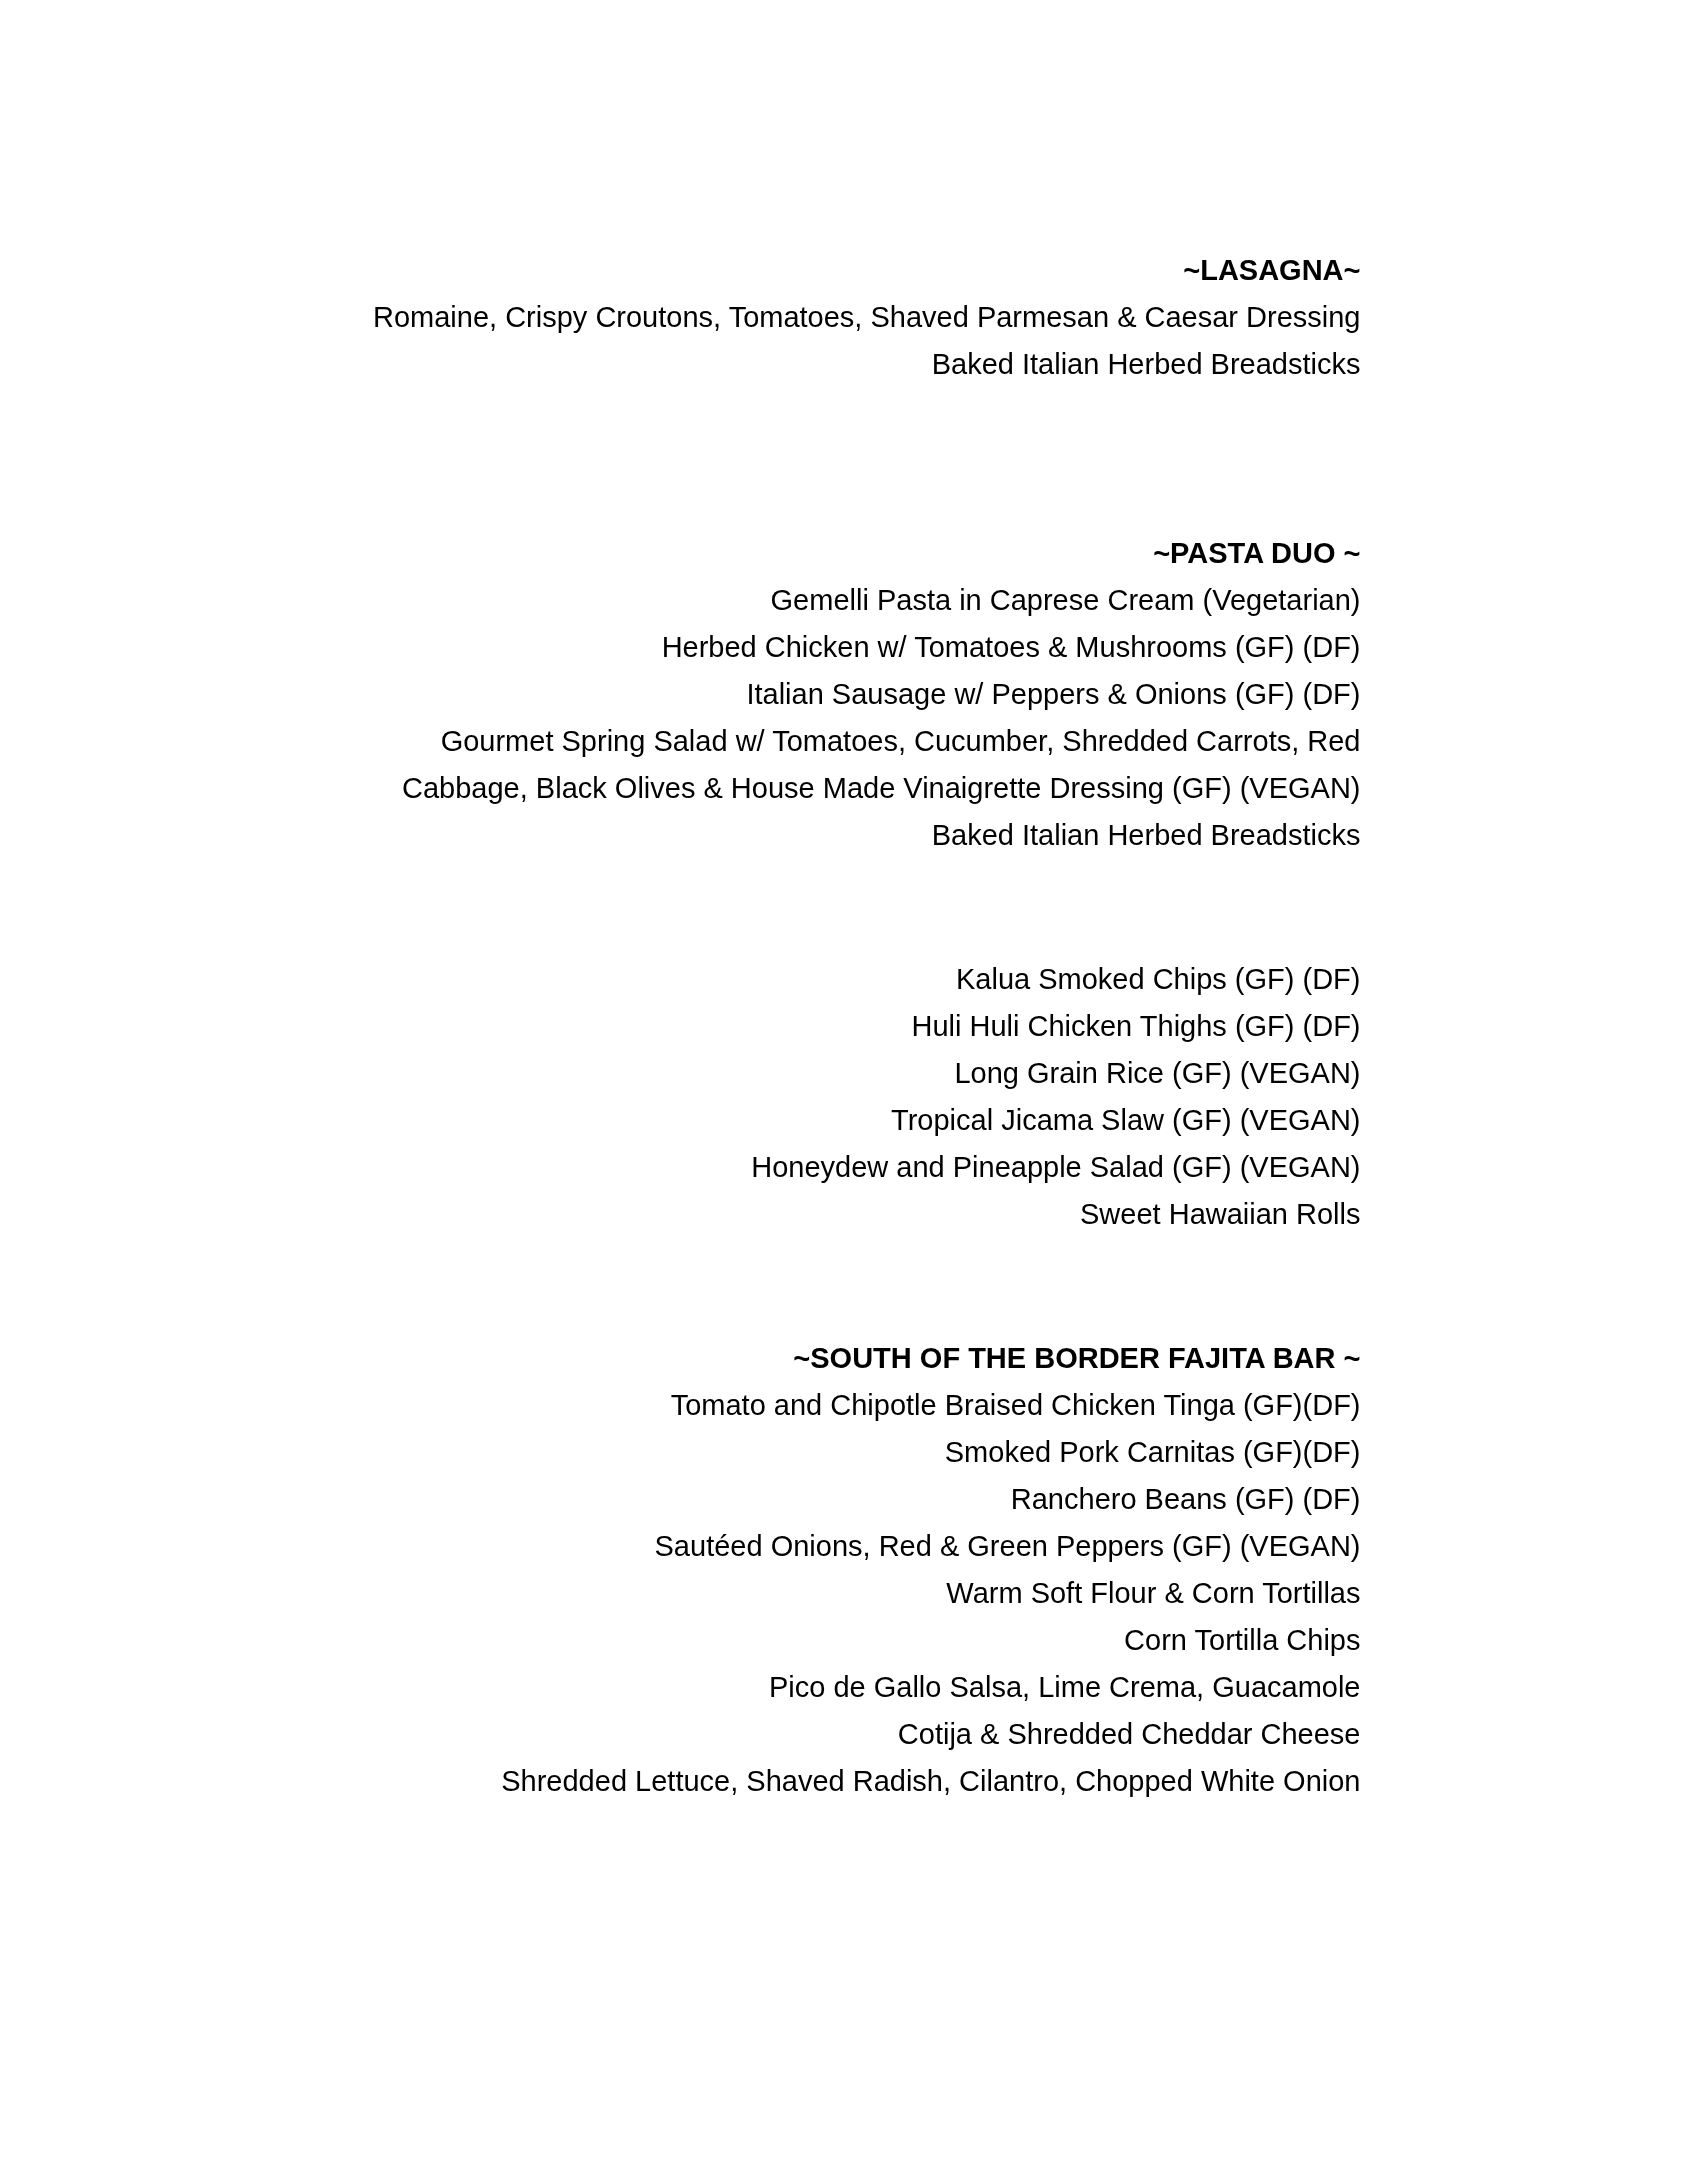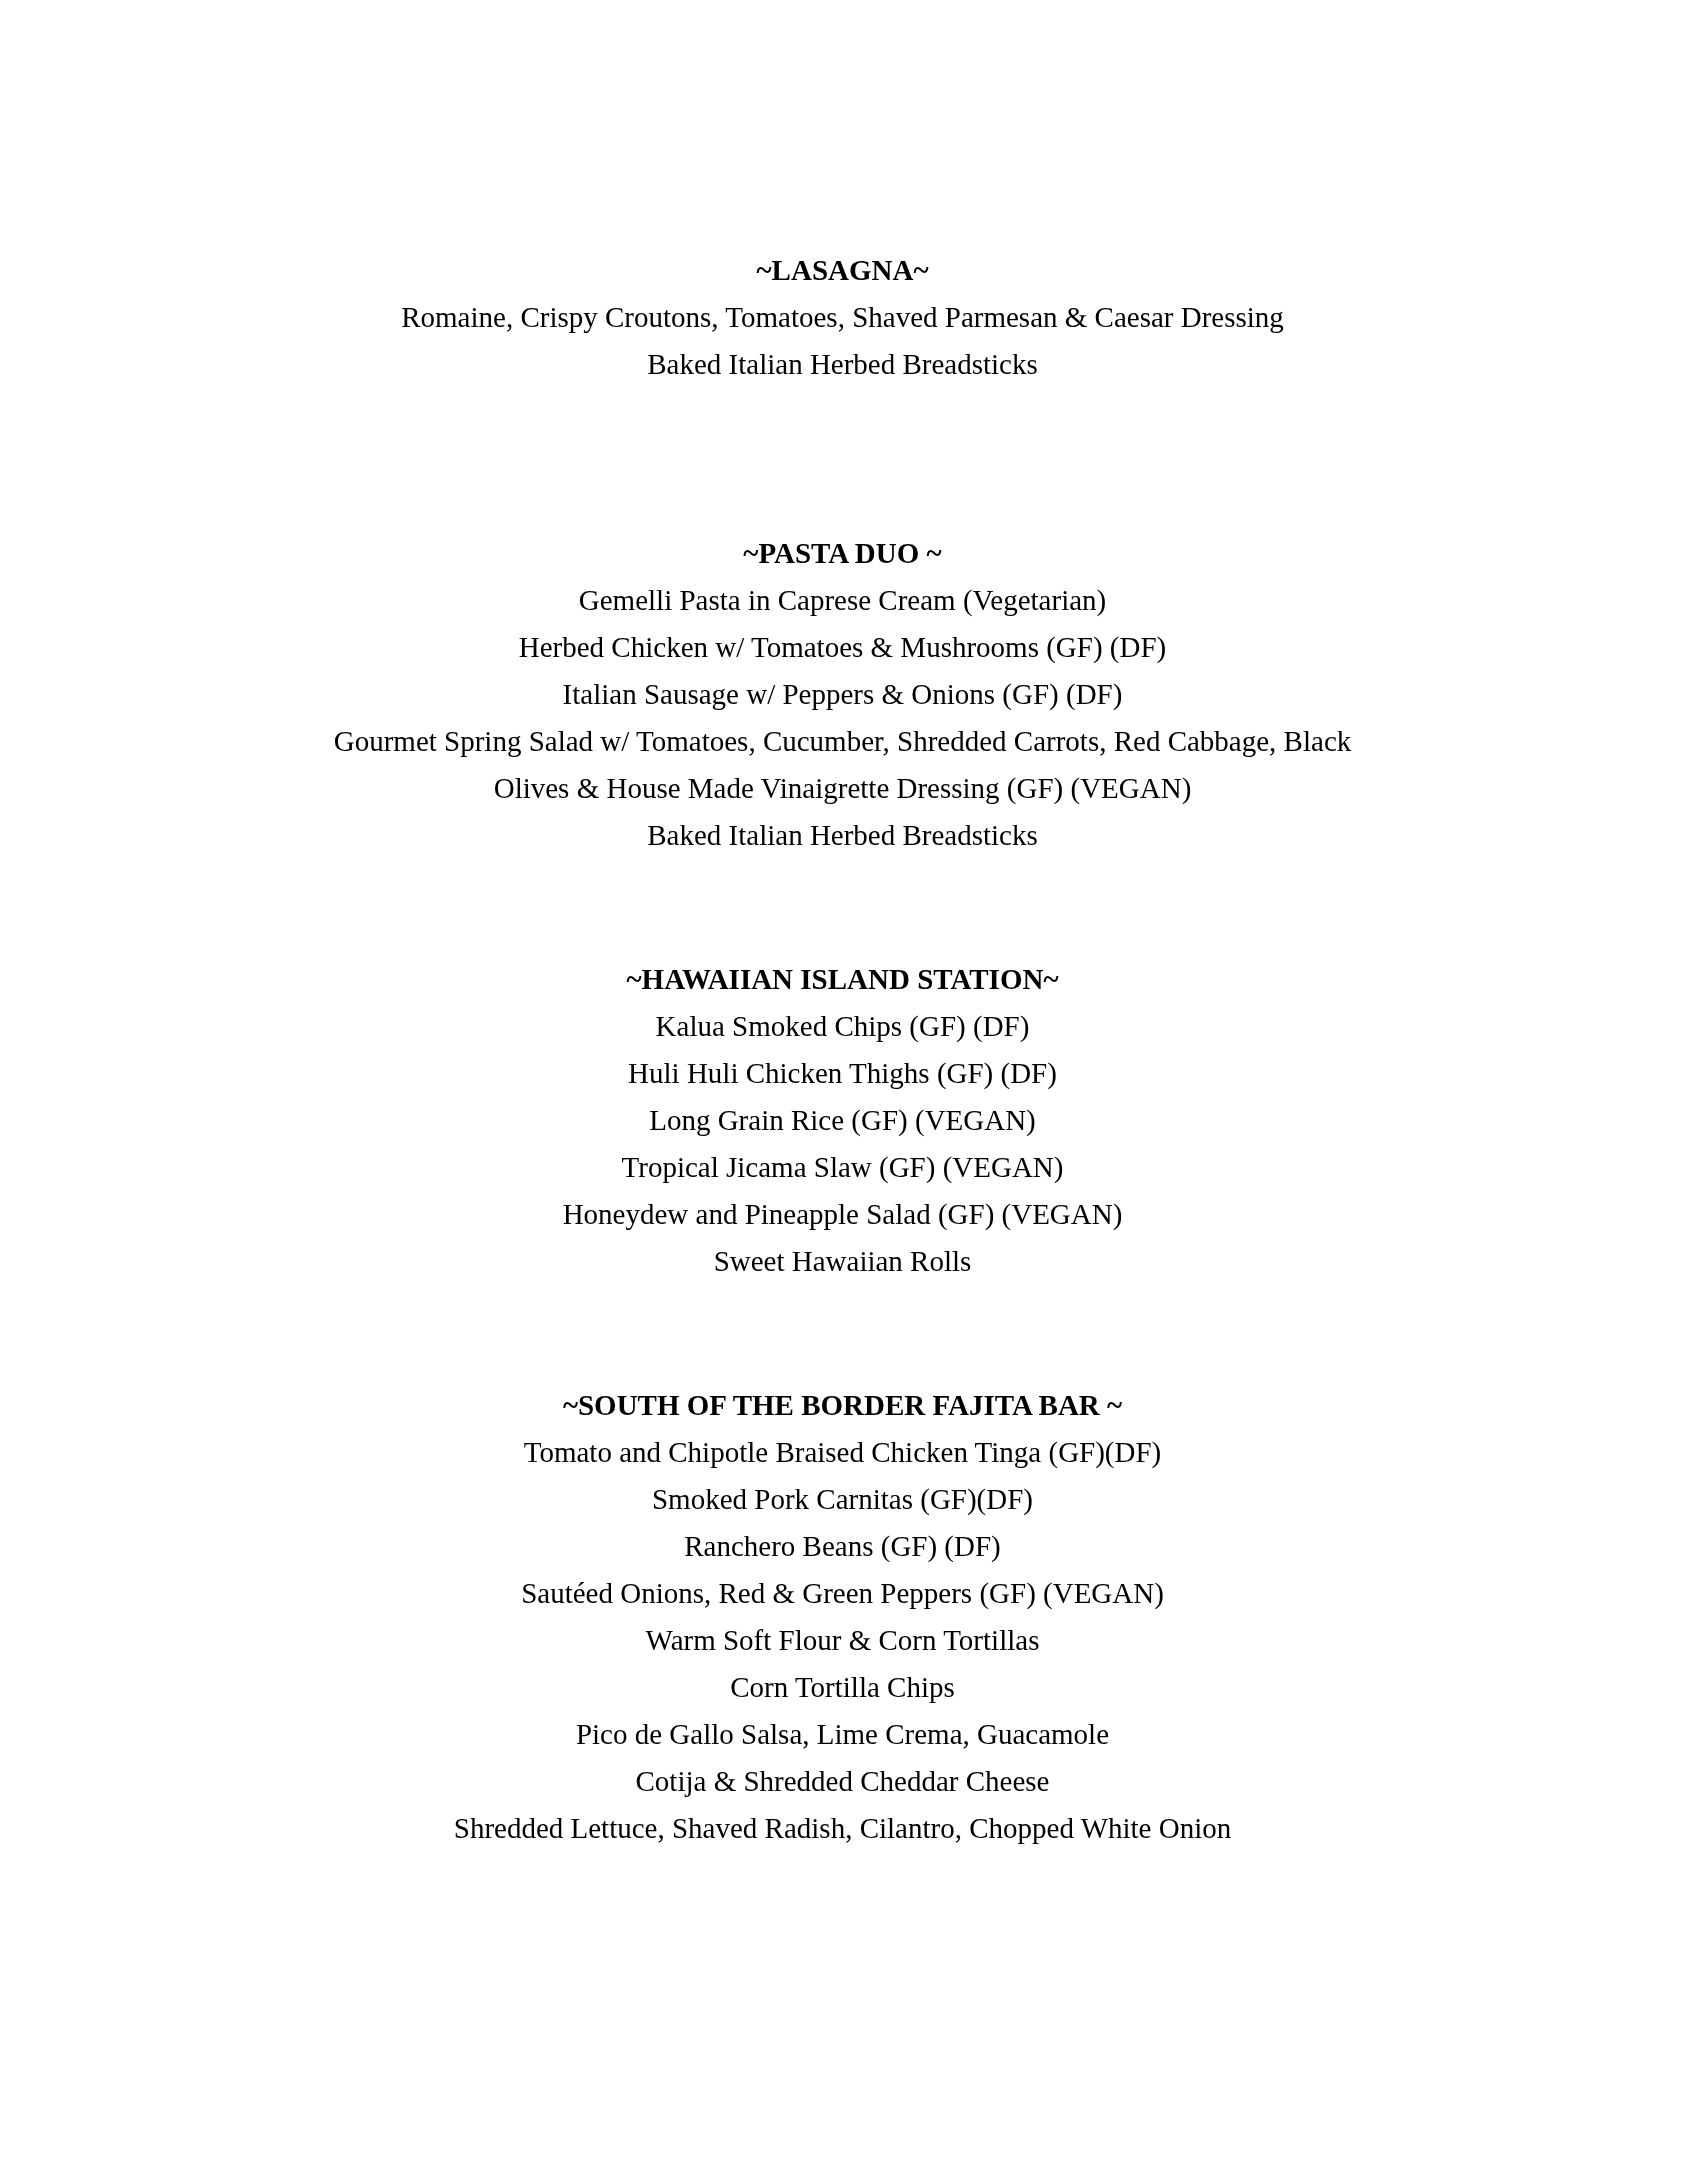--- a/index.html
+++ b/index.html
@@ -17,22 +17,22 @@
     padding-top: 247px;
   }
   .menu-section {
     margin: 0;
   }
   .gap-3 { margin-bottom: 142px; } 
   .gap-2 { margin-bottom: 97px; } 
   .menu-line {
     margin: 0 auto;
     max-width: 1036px;
-    text-align: center;
-    font-family: Liberation Serif, serif;
+    text-align: right;
+    font-family: Liberation Sans, sans-serif;
     font-size: 29px;
     line-height: 47px;
     color: #000000;
   }
   .section-title {
     font-weight: 700;
   }
 </style>
 </head>
 <body>
@@ -49,21 +49,20 @@
     <div class="menu-section gap-2">
       <p class="menu-line section-title">~PASTA DUO ~</p>
       <p class="menu-line">Gemelli Pasta in Caprese Cream (Vegetarian)</p>
       <p class="menu-line">Herbed Chicken w/ Tomatoes &amp; Mushrooms (GF) (DF)</p>
       <p class="menu-line">Italian Sausage w/ Peppers &amp; Onions (GF) (DF)</p>
       <p class="menu-line">Gourmet Spring Salad w/ Tomatoes, Cucumber, Shredded Carrots, Red Cabbage, Black Olives &amp; House Made Vinaigrette Dressing (GF) (VEGAN)</p>
       <p class="menu-line">Baked Italian Herbed Breadsticks</p>
     </div>
 
     <div class="menu-section gap-2">
-      <p class="menu-line section-title">~HAWAIIAN ISLAND STATION~</p>
       <p class="menu-line">Kalua Smoked Chips (GF) (DF)</p>
       <p class="menu-line">Huli Huli Chicken Thighs (GF) (DF)</p>
       <p class="menu-line">Long Grain Rice (GF) (VEGAN)</p>
       <p class="menu-line">Tropical Jicama Slaw (GF) (VEGAN)</p>
       <p class="menu-line">Honeydew and Pineapple Salad (GF) (VEGAN)</p>
       <p class="menu-line">Sweet Hawaiian Rolls</p>
     </div>
 
     <div class="menu-section">
       <p class="menu-line section-title">~SOUTH OF THE BORDER FAJITA BAR ~</p>

